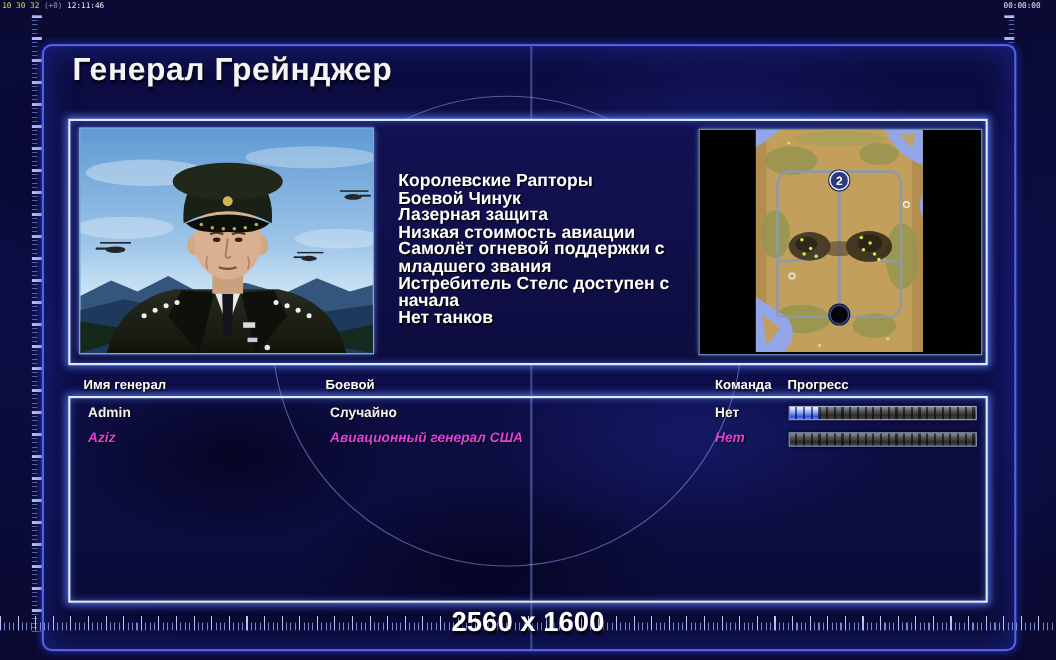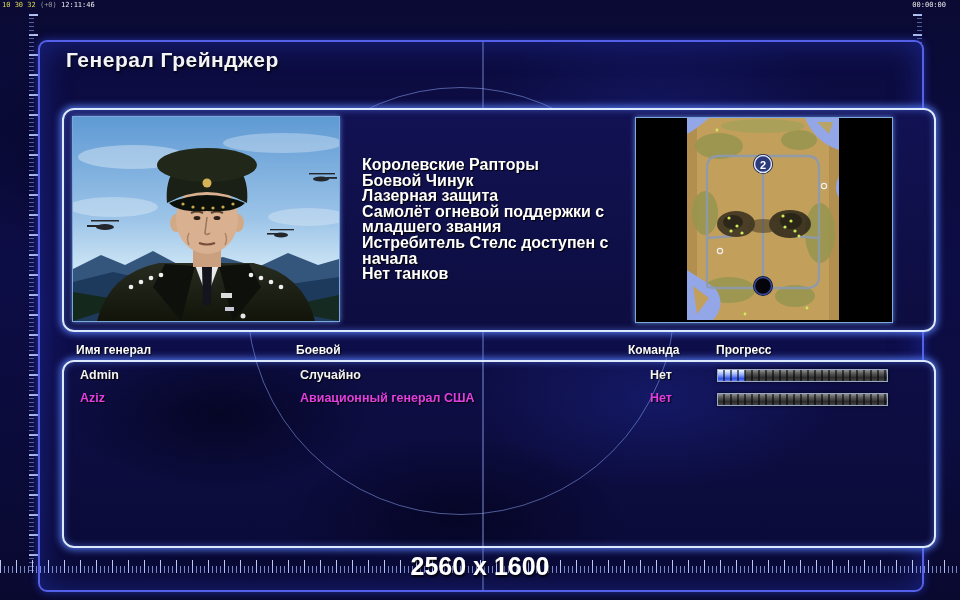--- a/index.html
+++ b/index.html
@@ -34,27 +34,27 @@
   
   #frame{left:38px;top:40px;width:882px;height:548px;border:2px solid #5560e8;border-radius:9px;
          box-shadow:inset 0 0 30px rgba(40,60,200,.5),0 0 8px rgba(50,70,220,.6);
          background:
            radial-gradient(ellipse 260px 150px at 70% 15%, rgba(30,40,150,.35), transparent 70%),
            radial-gradient(ellipse 300px 170px at 25% 80%, rgba(0,0,25,.5), transparent 70%),
            linear-gradient(180deg,#0c0c40,#0e0e4c 50%,#0a0a36);
          overflow:hidden;}
   .reticle{border:1.5px solid rgba(150,175,255,.5);border-radius:50%;}
 
-  #page-title{left:66px;top:48px;font-size:21px;font-weight:600;color:#f4f4f4;
+  #page-title{left:66px;top:48px;font-size:29px;font-weight:600;color:#f4f4f4;
               letter-spacing:.5px;text-shadow:1px 2px 2px rgba(0,0,0,.75);}
 
   
-  .glow-panel{border:2px solid #dce9ff;border-radius:12px;
+  .glow-panel{border:2px solid #dce9ff;border-radius:0;
       box-shadow:0 0 7px 2px rgba(90,130,255,.85),inset 0 0 7px rgba(90,130,255,.55);
-      overflow:hidden;padding-left:38px;}
+      overflow:hidden;}
   #panel-top{left:62px;top:108px;width:832px;height:220px;
       background:linear-gradient(180deg,#121254,#0d0d40);}
   #panel-players{left:62px;top:360px;width:832px;height:184px;
       background:
         radial-gradient(ellipse 220px 110px at 18% 28%, rgba(0,0,18,.6), transparent 70%),
         radial-gradient(ellipse 260px 130px at 68% 20%, rgba(30,42,150,.4), transparent 70%),
         radial-gradient(ellipse 240px 120px at 45% 85%, rgba(0,0,20,.55), transparent 70%),
         linear-gradient(180deg,#0e0e46,#0b0b3a);}
 
   
@@ -186,20 +186,21 @@
         <circle cx="160" cy="87" r="1.6"></circle>
     </g>
     <circle cx="134" cy="66" r="4.5" fill="#d4b255"></circle>
   </svg>
 </div>
 
 <div id="features" class="abs">
   <div>Королевские Рапторы</div>
   <div>Боевой Чинук</div>
   <div>Лазерная защита</div>
+  <div>Низкая стоимость авиации</div>
   <div>Самолёт огневой поддержки с младшего звания</div>
   <div>Истребитель Стелс доступен с начала</div>
   <div>Нет танков</div>
 </div>
 
 <div id="map-panel" class="abs inset-panel">
   <svg class="abs" style="left:51px;top:0;" width="152" height="202" viewBox="0 0 152 202">
     <rect width="152" height="202" fill="#c2a05c"></rect>
     <rect x="0" y="0" width="10" height="202" fill="#b28f4e"></rect>
     <rect x="142" y="0" width="10" height="202" fill="#b28f4e"></rect>
@@ -258,37 +259,37 @@
     </g>
     <g>
       <circle cx="76" cy="168" r="10" fill="#0a1030"></circle>
       <circle cx="76" cy="168" r="8.5" fill="#04040a" stroke="#3a4a9a" stroke-width="1.5"></circle>
     </g>
   </svg>
 </div>
 
 <div class="abs th" style="left:76px;top:343px;">Имя генерал</div>
 <div class="abs th" style="left:296px;top:343px;">Боевой</div>
-<div class="abs th" style="left:628px;top:343px;">Команда</div>
+<div class="abs th" style="left:650px;top:343px;">Команда</div>
 <div class="abs th" style="left:716px;top:343px;">Прогресс</div>
 
 <div id="panel-players" class="abs glow-panel grid">
   <div class="abs reticle" style="left:183px;top:-275px;width:426px;height:426px;"></div>
   <div class="abs" style="left:418px;top:0;width:1.5px;height:184px;background:rgba(150,175,255,.4);"></div>
 
   <div class="abs" style="left: 0px; top: 6px; width: 828px; height: 22px; color: rgb(242, 242, 242);">
     <span class="abs cell" style="left: 16px; color: rgb(242, 242, 242);">Admin</span>
     <span class="abs cell" style="left: 236px; color: rgb(242, 242, 242);">Случайно</span>
     <span class="abs cell" style="left: 586px; color: rgb(242, 242, 242);">Нет</span>
     <span class="pbar" style="left:653px;top:1px;">
       <span class="fill" style="width: 16%;"></span>
     </span>
   </div>
 
-  <div class="abs" style="left: 0px; top: 29px; width: 880px; height: 22px; color: rgb(226, 62, 226);">
+  <div class="abs" style="left: 0px; top: 29px; width: 880px; height: 22px; color: rgb(226, 62, 226); font-style: italic;">
     <span class="abs cell" style="left: 16px; color: rgb(226, 62, 226);">Aziz</span>
     <span class="abs cell" style="left: 236px; color: rgb(226, 62, 226);">Авиационный генерал США</span>
     <span class="abs cell" style="left: 586px; color: rgb(226, 62, 226);">Нет</span>
     <span class="pbar" style="left:653px;top:2px;">
       <span class="fill" style="width: 0%;"></span>
     </span>
   </div>
 </div>
 
 <div class="abs ruler-h" style="left:0;top:557px;width:960px;"></div>

